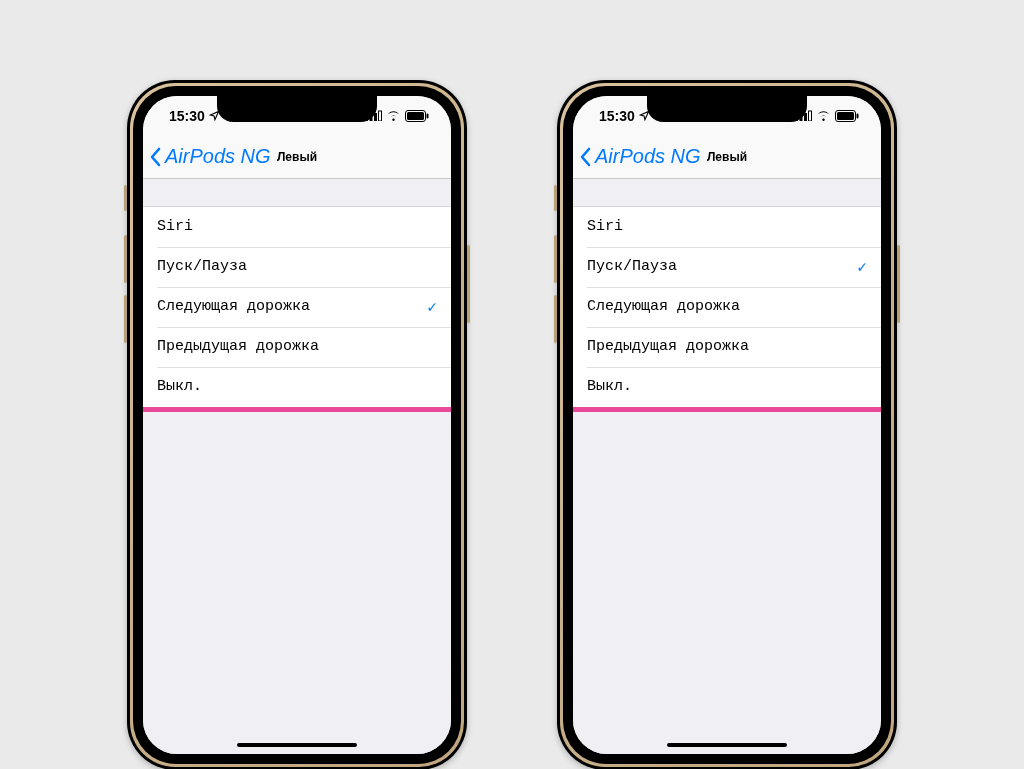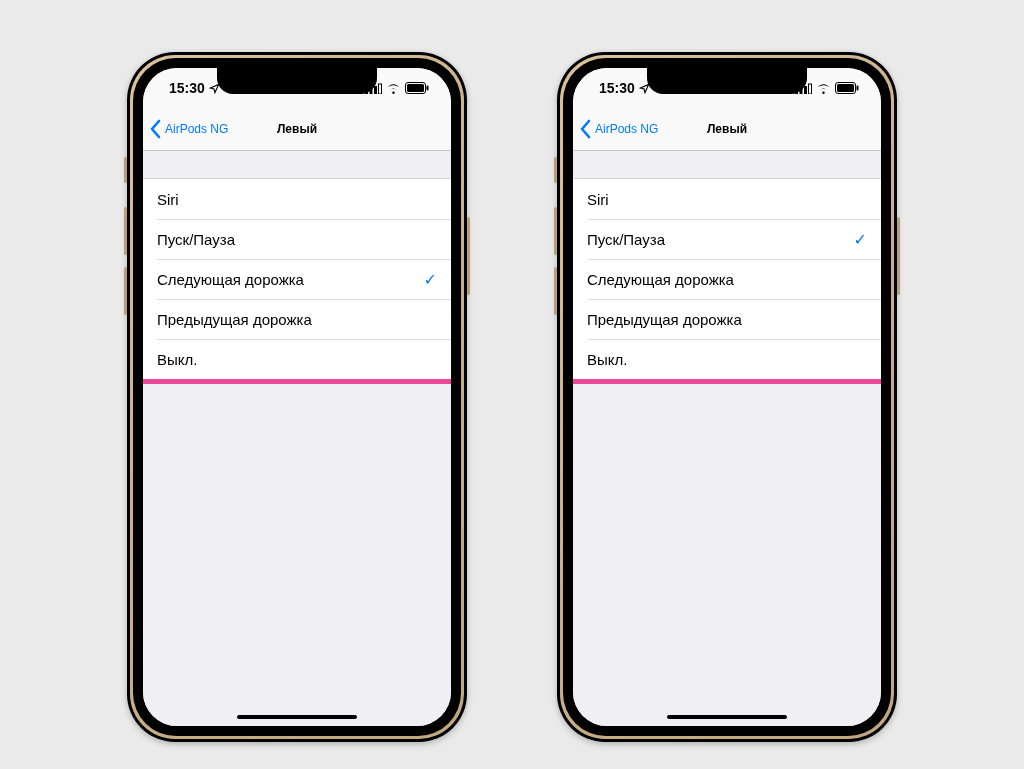--- a/index.html
+++ b/index.html
@@ -10,23 +10,23 @@
     background: #eaeaea;
     font-family: -apple-system, "Helvetica Neue", Arial, sans-serif;
     overflow: hidden;
   }
   .stage {
     position: relative;
     width: 1024px;
     height: 769px;
     display: flex;
     justify-content: center;
-    align-items: flex-start;
+    align-items: center;
     gap: 90px;
-    padding-top: 52px;
+    padding-top: 80px;
     box-sizing: border-box;
   }
   .phone {
     position: relative;
     width: 340px;
     height: 690px;
     border-radius: 48px;
     background: #000;
     box-shadow: 0 2px 6px rgba(0,0,0,0.25);
   }
@@ -97,23 +97,24 @@
     background: #f9f9f9;
     border-bottom: 1px solid #c8c8cc;
     display: flex;
     align-items: center;
     z-index: 3;
   }
   .back-area {
     display: flex;
     align-items: center;
     color: #007aff;
-    font-size: 12px;
+    font-size: 20px;
     padding-left: 6px;
     cursor: pointer;
+    font-style: italic;
   }
   .back-area svg { margin-right: 2px; }
   .nav-title {
     position: absolute;
     left: 0; right: 0;
     text-align: center;
     font-size: 12px;
     font-weight: 600;
     color: #000;
     pointer-events: none;
@@ -134,20 +135,21 @@
   .row {
     display: flex;
     align-items: center;
     justify-content: space-between;
     height: 40px;
     padding: 0 14px 0 14px;
     font-size: 15px;
     color: #000;
     cursor: pointer;
     position: relative;
+    font-family: Liberation Mono, monospace;
   }
   .row + .row::before {
     content: "";
     position: absolute;
     left: 14px; right: 0; top: 0;
     height: 1px;
     background: #e0e0e4;
   }
   .row.last-row {
     border-bottom: 5px solid #ec4899;

